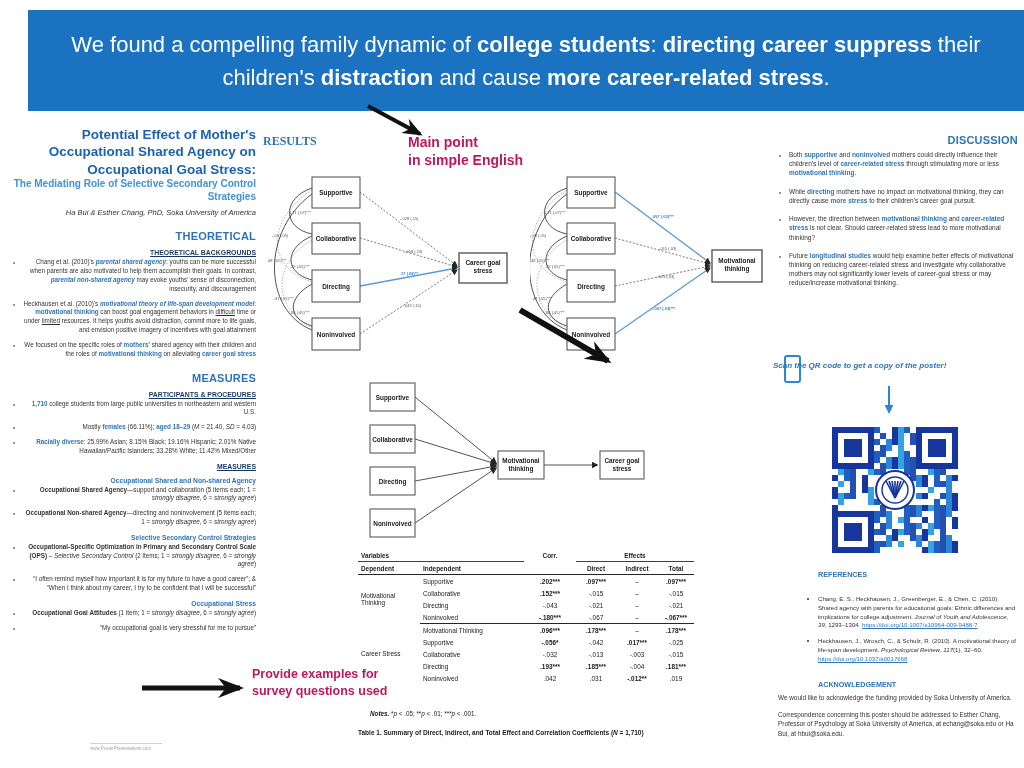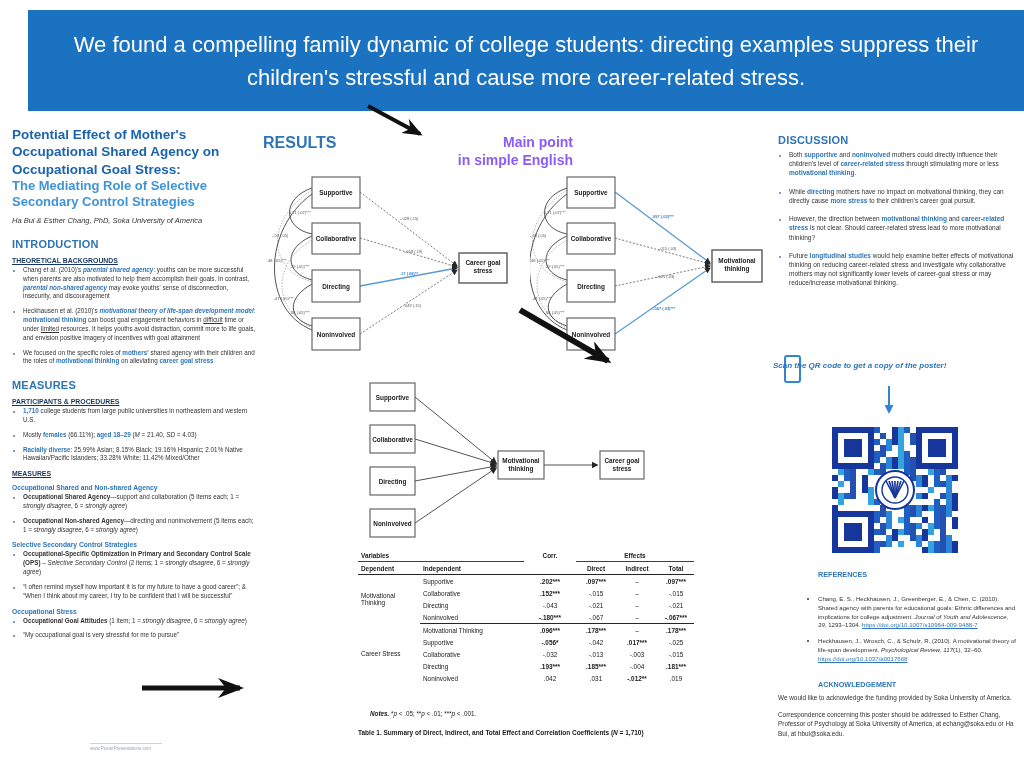--- a/index.html
+++ b/index.html
@@ -3,53 +3,53 @@
 <meta charset="utf-8">
 <style>
   html,body{margin:0;padding:0;background:#fff;}
   #page{position:relative;width:1024px;height:768px;background:#fff;overflow:hidden;
         font-family:"Liberation Sans",sans-serif;color:#333;}
 
   
   .banner{position:absolute;left:28px;top:10px;width:996px;height:101px;background:#1b72c0;
           color:#fff;display:flex;align-items:center;justify-content:center;text-align:center;
           font-size:22px;line-height:1.5;font-weight:400;padding:0 34px;box-sizing:border-box;}
-  .banner b{font-weight:400;text-align:center;}
+  .banner b{font-weight:700;text-align:center;}
 
   
   .acc{color:#2e75b6;}
   .em{font-style:italic;}
   .u{text-decoration:underline;}
   .it{font-style:italic;}
   .lnk{color:#2e75b6;text-decoration:underline;}
 
   
-  .col-left{position:absolute;left:12px;top:126px;width:244px;}
+  .col-left{position:absolute;left:12px;top:126px;width:244px;text-align:right;}
   .col-right{position:absolute;left:778px;top:128px;width:240px;}
 
   .title-main{color:#1b63ae;font-weight:700;font-size:13.5px;line-height:1.28;}
-  .title-sub{color:#3f93d9;font-weight:700;font-size:13px;line-height:1.28;}
+  .title-sub{color:#3f93d9;font-weight:700;font-size:10px;line-height:1.28;}
   .authors{font-style:italic;font-size:7.5px;color:#333;margin-top:5px;}
 
   .h1{color:#2e75b6;font-weight:800;font-size:11px;margin:13px 0 4px;letter-spacing:.2px;}
   .h2u{color:#17365d;font-weight:700;font-size:6.9px;text-decoration:underline;margin:7px 0 2px;}
   .h3{color:#2e75b6;font-weight:700;font-size:6.7px;margin:7px 0 1px;}
   .col-left ul,.col-right ul{margin:2px 0;padding-left:11px;list-style:disc;}
   .col-left li{font-size:6.3px;line-height:1.4;margin-bottom:6px;color:#333;}
   .col-left li::marker,.col-right li::marker{color:#4a7eb5;font-size:6px;}
   .col-right li{font-size:6.5px;line-height:1.42;margin-bottom:9px;color:#333;}
 
   .ref-li{font-size:6.1px !important;line-height:1.45 !important;margin-bottom:7px !important;}
   .ack-p{font-size:6.4px;line-height:1.45;margin:0 0 8px 0;}
 
   .watermark{position:absolute;left:90px;top:743px;font-size:4.5px;color:#9aa6b5;
              border-top:1px solid #c9d2dc;padding-top:2px;width:72px;}
 
   
-  .results-h{position:absolute;left:263px;top:134px;color:#2e75b6;font-weight:800;font-size:16px;}
+  .results-h{position:absolute;left:263px;top:134px;color:#2e75b6;font-weight:800;font-size:12px;font-family:Liberation Serif, serif;}
   .diagram{position:absolute;}
   .diagram svg{display:block;}
   rect.node{fill:#fff;stroke:#595959;stroke-width:1.1;}
   text.nlabel{font-size:6.4px;font-weight:600;fill:#1a1a1a;text-anchor:middle;}
   .coef{font-size:4px;fill:#555;}
   .coefsig{font-size:4px;fill:#2e86d0;font-weight:700;}
   .edge{stroke:#404040;stroke-width:.9;}
   .edged{stroke:#404040;stroke-width:.7;stroke-dasharray:2 1.7;}
   .edgeb{stroke:#5b9bd5;stroke-width:1.3;}
   .cov{fill:none;stroke:#404040;stroke-width:.9;}
@@ -67,49 +67,49 @@
   td.dep{text-align:left;vertical-align:middle;}
   td.ind{text-align:left;}
   td.num{text-align:center;}
   .sig{color:#2e86d0;font-weight:700;}
   tr.gsep td{border-bottom:1.4px solid #262626;}
   tr.gtop td{padding-top:6px;}
   .tbl-notes{position:absolute;left:370px;top:710px;font-size:6.3px;color:#1a1a1a;}
   .tbl-caption{position:absolute;left:358px;top:729px;font-size:6.5px;font-weight:700;color:#1a1a1a;width:345px;}
 
   
-  .red-note{position:absolute;color:#8b5cf6;font-weight:700;text-align:right;white-space:pre-line;}
+  .red-note{position:absolute;color:#be185d;font-weight:700;text-align:left;white-space:pre-line;}
   #note-main{left:408px;top:134px;width:165px;font-size:14px;line-height:1.25;}
   #note-figures{left:588px;top:356px;width:196px;font-size:13px;line-height:1.35;}
   #note-survey{left:252px;top:666px;width:142px;font-size:12.5px;line-height:1.35;}
 
   
   .phone{position:absolute;left:784px;top:355px;width:13px;height:24px;border:2px solid #2e86d0;border-radius:3px;}
   .qr-caption{position:absolute;left:773px;top:361px;width:206px;font-size:8px;font-style:italic;
               font-weight:700;color:#2e75b6;}
   #qr-box{position:absolute;left:827px;top:422px;width:136px;height:136px;}
   .ref-h{color:#2e75b6;font-weight:800;font-size:7.2px;margin:10px 0 4px;padding-left:40px;}
 
   .overlay{position:absolute;left:0;top:0;width:1024px;height:768px;pointer-events:none;}
 </style>
 </head>
 <body>
 
 <div id="page">
 
   <div class="banner">
-    <div>We found a compelling family dynamic of <b>college students</b>: <b>directing examples suppress</b> their children's <b>stressful</b> and cause <b>more career-related stress</b>.</div>
+    <div>We found a compelling family dynamic of <b>college students</b>: <b>directing career suppress</b> their children's <b>distraction</b> and cause <b>more career-related stress</b>.</div>
   </div>
 
   <div class="col-left">
     <div class="title-main">Potential Effect of Mother's Occupational Shared Agency on Occupational Goal Stress:</div>
     <div class="title-sub">The Mediating Role of Selective Secondary Control Strategies</div>
     <div class="authors">Ha Bui &amp; Esther Chang, PhD, Soka University of America</div>
     <div>
-        <div class="h1">INTRODUCTION</div>
+        <div class="h1">THEORETICAL</div>
         <div class="h2u">THEORETICAL BACKGROUNDS</div>
         <ul>
           <li>Chang et al. (2010)'s <b class="acc em">parental shared agency</b>: youths can be more successful when parents are also motivated to help them accomplish their goals. In contrast, <b class="acc em">parental non-shared agency</b> may evoke youths' sense of disconnection, insecurity, and discouragement</li>
           <li>Heckhausen et al. (2010)'s <b class="acc em">motivational theory of life-span development model</b>: <b class="acc">motivational thinking</b> can boost goal engagement behaviors in <span class="u">difficult</span> time or under <span class="u">limited</span> resources. It helps youths avoid distraction, commit more to life goals, and envision positive imagery of incentives with goal attainment</li>
           <li>We focused on the specific roles of <b class="acc">mothers'</b> shared agency with their children and the roles of <b class="acc">motivational thinking</b> on alleviating <b class="acc">career goal stress</b></li>
         </ul>
         <div class="h1">MEASURES</div>
         <div class="h2u">PARTICIPANTS &amp; PROCEDURES</div>
         <ul>
           <li><b class="acc">1,710</b> college students from large public universities in northeastern and western U.S.</li>
@@ -390,23 +390,25 @@
           <td class="num sig">-.012**</td>
           <td class="num">.019</td>
         </tr>
       </tbody>
   </table>
   <div class="tbl-notes"><b class="it">Notes.</b> *<i>p</i> &lt; .05; **<i>p</i> &lt; .01; ***<i>p</i> &lt; .001.</div>
   <div class="tbl-caption">Table 1. Summary of Direct, Indirect, and Total Effect and Correlation Coefficients (<i>N</i> = 1,710)</div>
 
   <div id="note-main" class="red-note">Main point
 in simple English</div>
+  <div id="note-survey" class="red-note">Provide examples for
+survey questions used</div>
 
   <div class="col-right">
-    <div class="h1" style="margin-top:6px;">DISCUSSION</div>
+    <div class="h1" style="margin-top:6px;text-align:right;">DISCUSSION</div>
     <ul>
         <li>Both <b class="acc">supportive</b> and <b class="acc">noninvolved</b> mothers could directly influence their children's level of <b class="acc">career-related stress</b> through stimulating more or less <b class="acc">motivational thinking</b>.</li>
         <li>While <b class="acc">directing</b> mothers have no impact on motivational thinking, they can directly cause <b class="acc">more stress</b> to their children's career goal pursuit.</li>
         <li>However, the direction between <b class="acc">motivational thinking</b> and <b class="acc">career-related stress</b> is not clear. Should career-related stress lead to more motivational thinking?</li>
         <li>Future <b class="acc">longitudinal studies</b> would help examine better effects of motivational thinking on reducing career-related stress and investigate why collaborative mothers may not significantly lower levels of career-goal stress or may reduce/increase motivational thinking.</li>
       </ul>
   </div>
 
   <div class="phone"></div>
   <div class="qr-caption">Scan the QR code to get a <b>copy</b> of the poster!</div>

